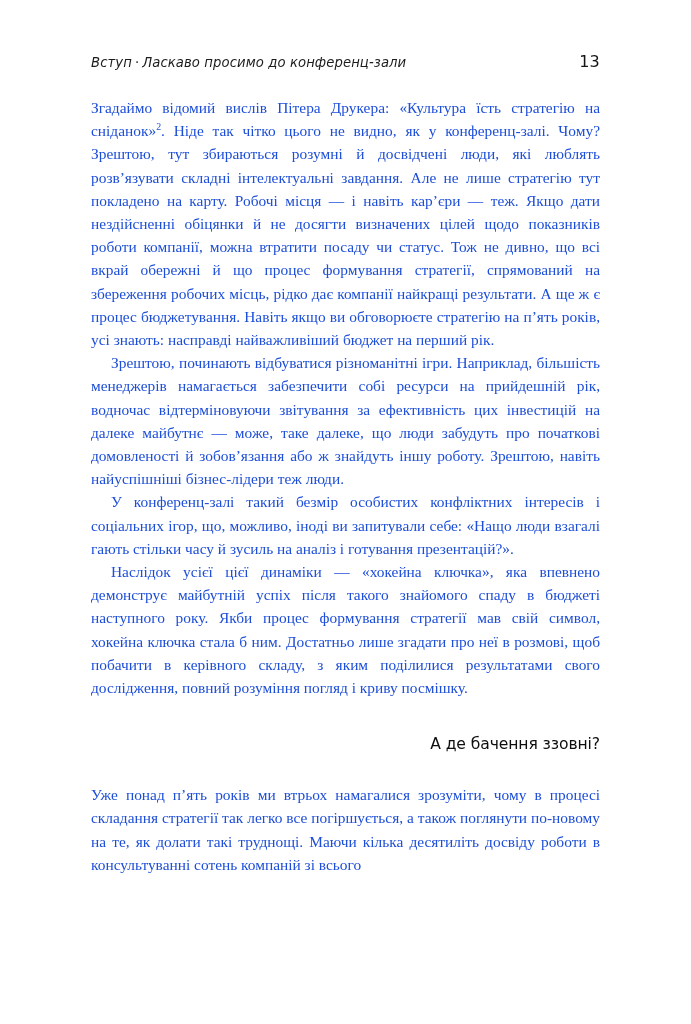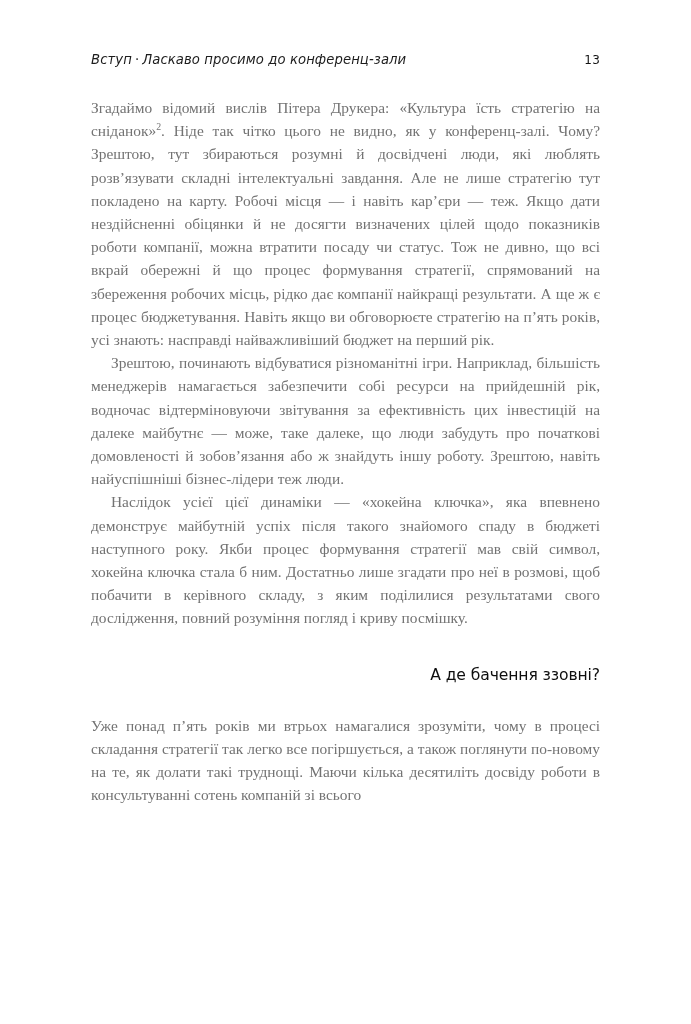--- a/index.html
+++ b/index.html
@@ -40,39 +40,39 @@
   }
 
   .running-head-sep {
     font-family: "DejaVu Sans", sans-serif;
     font-style: normal;
     padding: 0 3px;
   }
 
   .folio {
     font-family: "DejaVu Sans", sans-serif;
-    font-size: 12px;
+    font-size: 16px;
     color: #141414;
     letter-spacing: 0.2px;
   }
 
   
   .textblock {
     position: absolute;
     top: 96px;
     left: 91px;
     width: 509px;
   }
 
   p.body {
     margin: 0;
     font-family: "Liberation Serif", "DejaVu Serif", serif;
     font-size: 15.4px;
     line-height: 23.2px;
-    color: #737373;
+    color: #1d4ed8;
     text-align: justify;
     text-justify: inter-word;
     text-indent: 20px;
     hyphens: manual;
   }
 
   p.body.first {
     text-indent: 0;
   }
 
@@ -110,20 +110,21 @@
     </div>
     <div class="folio">13</div>
   </div>
 
   <div class="textblock">
 
     <p class="body first"><span>Згадаймо відомий вислів Пітера Друкера: «Культура їсть стратегію на сніданок»</span><sup class="footnote-marker">2</sup><span>. Ніде так чітко цього не видно, як у конференц-залі. Чому? Зрештою, тут збираються розумні й досвідчені люди, які люблять розв’язувати складні інтелектуальні завдання. Але не лише стратегію тут покладено на карту. Робочі місця — і навіть кар’єри — теж. Якщо дати нездійсненні обіцянки й не досягти визначених цілей щодо показників роботи компанії, можна втратити посаду чи статус. Тож не дивно, що всі вкрай обережні й що процес формування стратегії, спрямований на збереження робочих місць, рідко дає компанії найкращі результати. А ще ж є процес бюджетування. Навіть якщо ви обговорюєте стратегію на п’ять років, усі знають: насправді найважливіший бюджет на перший рік.</span></p>
 
     <p class="body">Зрештою, починають відбуватися різноманітні ігри. Наприклад, більшість менеджерів намагається забезпечити собі ресурси на прийдешній рік, водночас відтерміновуючи звітування за ефективність цих інвестицій на далеке майбутнє — може, таке далеке, що люди забудуть про початкові домовленості й зобов’язання або ж знайдуть іншу роботу. Зрештою, навіть найуспішніші бізнес-лідери теж люди.</p>
 
+    <p class="body">У конференц-залі такий безмір особистих конфліктних інтересів і соціальних ігор, що, можливо, іноді ви запитували себе: «Нащо люди взагалі гають стільки часу й зусиль на аналіз і готування презентацій?».</p>
 
     <p class="body">Наслідок усієї цієї динаміки — «хокейна ключка», яка впевнено демонструє майбутній успіх після такого знайомого спаду в бюджеті наступного року. Якби процес формування стратегії мав свій символ, хокейна ключка стала б ним. Достатньо лише згадати про неї в розмові, щоб побачити в керівного складу, з яким поділилися результатами свого дослідження, повний розуміння погляд і криву посмішку.</p>
 
 
     <div class="gap-before-heading"></div>
 
     <h2 class="section-heading">А де бачення ззовні?</h2>
 
     <div class="gap-after-heading"></div>
 

